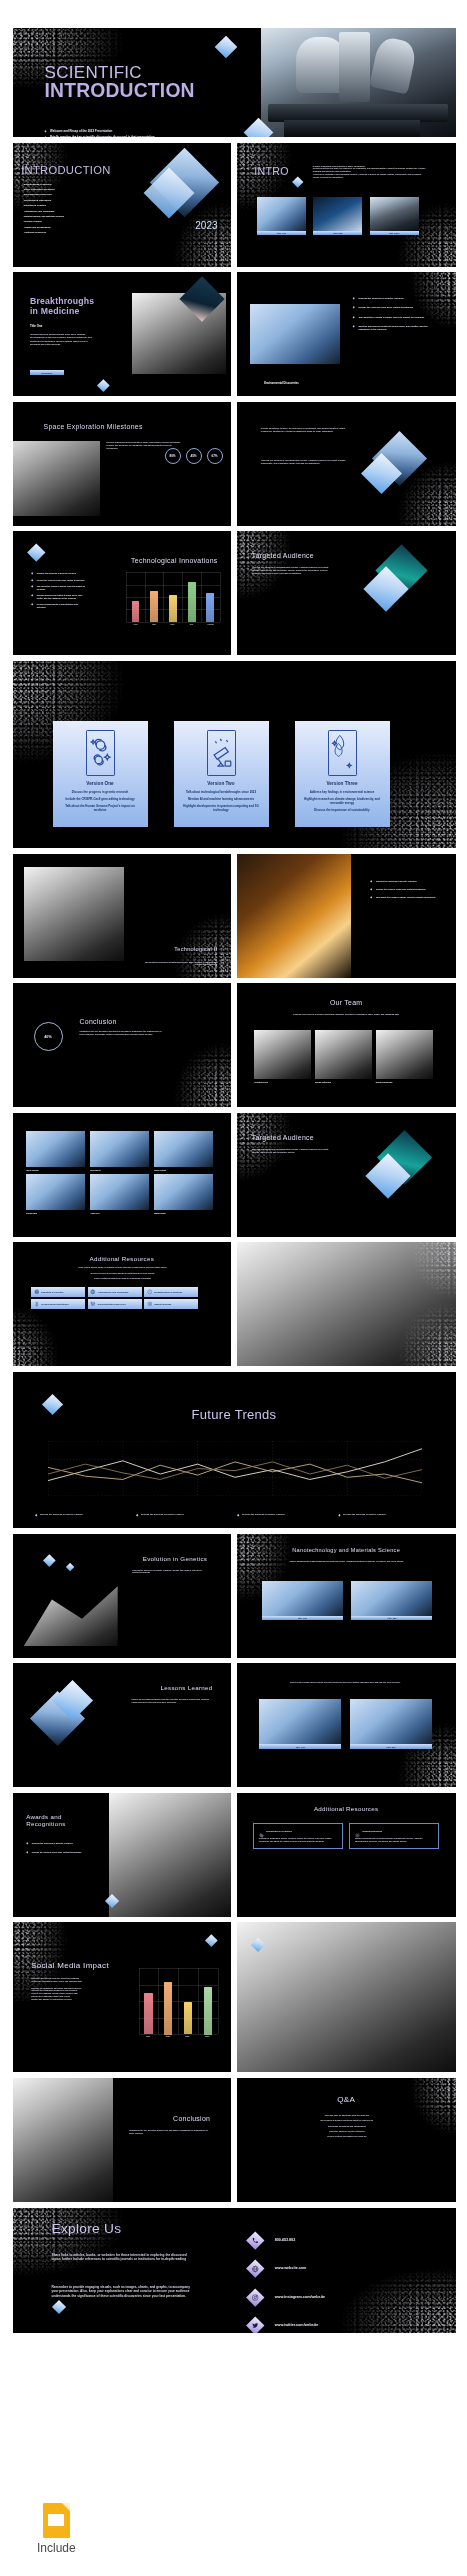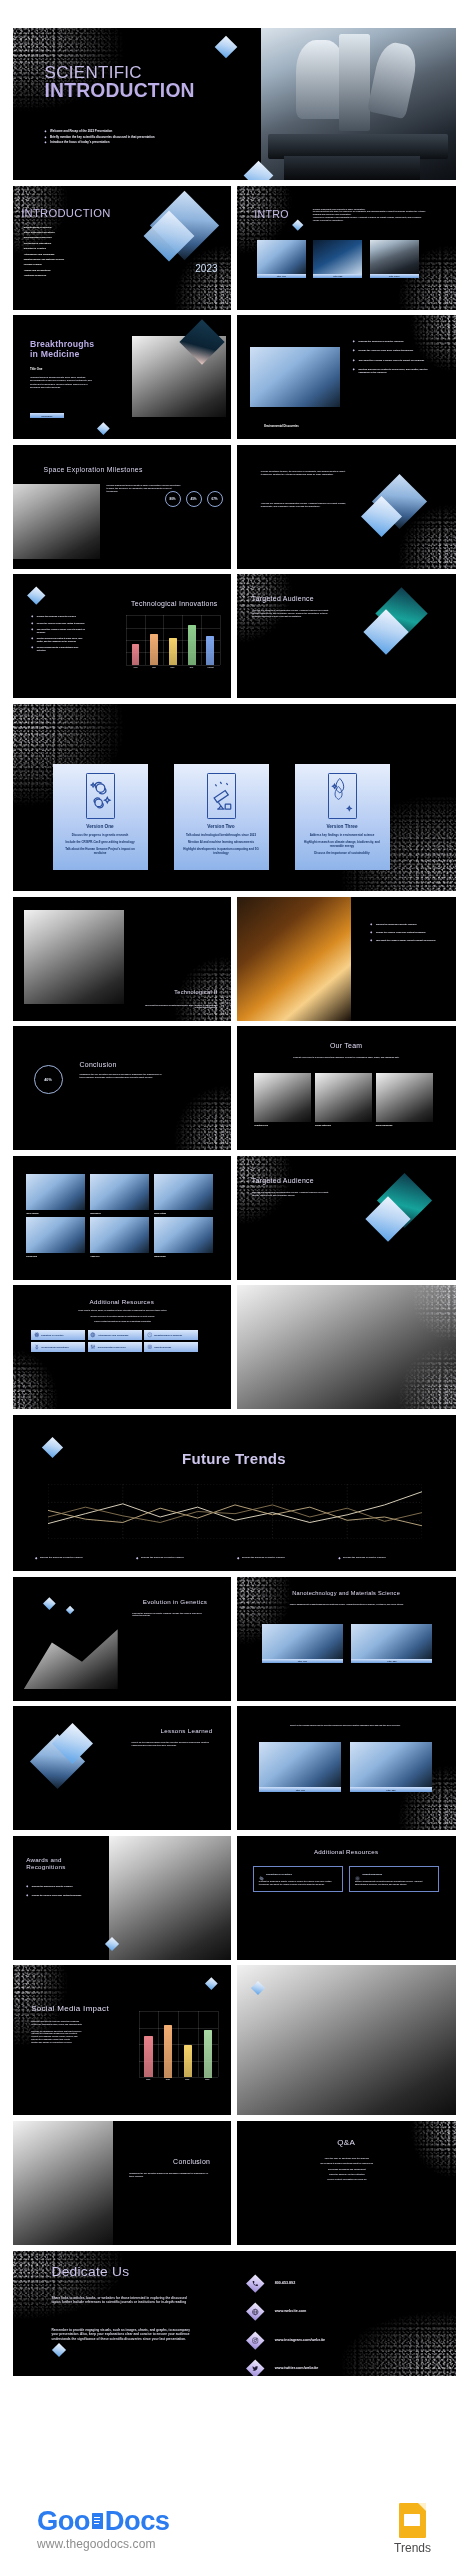--- a/index.html
+++ b/index.html
@@ -106,21 +106,21 @@
   .axis-lbl{ font-size:1.9px; color:#c9c9d4; font-weight:700; }
   .grid-line{ position:absolute; background:rgba(255,255,255,.12); }
   .bar{ position:absolute; bottom:0; border-radius:0.6px 0.6px 0 0; }
 </style>
 </head>
 <body>
 
 <div class="deck">
 
   <div class="row">
-    <div class="slide" style="height:152px;">
+    <div class="slide" style="height:109px;">
       <div class="grain grain-tl"></div>
       <div class="ph ph-lab" style="right:0;top:0;width:44%;height:100%;">
         <div style="position:absolute;left:18%;top:8%;width:26%;height:52%;border-radius:40% 40% 12% 12%;background:linear-gradient(180deg,#e8eef4,#6a7682);"></div>
         <div style="position:absolute;left:40%;top:4%;width:16%;height:64%;background:linear-gradient(180deg,#dfe7ee,#47525d);border-radius:2.5px;"></div>
         <div style="position:absolute;left:58%;top:10%;width:20%;height:48%;border-radius:40% 40% 12% 12%;background:linear-gradient(180deg,#d6dee6,#5b6672);transform:rotate(12deg);"></div>
         <div style="position:absolute;left:4%;bottom:14%;width:92%;height:16%;background:linear-gradient(180deg,#3b444e,#0c1014);border-radius:1.9px;"></div>
         <div style="position:absolute;left:12%;bottom:0;width:70%;height:16%;background:linear-gradient(180deg,#2a313a,#07090b);"></div>
       </div>
       <div class="diamond" style="width:16px;height:16px;right:50%;top:11.2px;"></div>
       <div class="diamond" style="width:21px;height:21px;right:42%;bottom:-6.2px;"></div>
@@ -484,21 +484,21 @@
     <div class="slide half">
       <div class="ph ph-gray" style="left:0;top:0;width:100%;height:100%;"></div>
       <div class="grain grain-tr"></div>
       <div class="grain grain-br"></div>
     </div>
   </div>
 
   <div class="row">
     <div class="slide full-s" style="height:156px;">
       <div class="diamond" style="width:15px;height:15px;left:32px;top:25px;"></div>
-      <div class="t-light" style="position:absolute;left:0;right:0;top:35px;text-align:center;font-size:15px;color:#cfc6ee;font-weight:bold;">Future Trends</div>
+      <div class="t-light" style="position:absolute;left:0;right:0;top:35px;text-align:center;font-size:13px;color:#cfc6ee;">Future Trends</div>
       <div id="trend-chart" style="position:absolute;left:35px;top:69px;width:374px;height:55px;"><svg width="374" height="55" viewBox="0 0 600 88">
             <line x1="0" x2="600" y1="0" y2="0" stroke="rgba(255,255,255,.16)" stroke-dasharray="2 3"></line>
             <line x1="0" x2="600" y1="29.333333333333332" y2="29.333333333333332" stroke="rgba(255,255,255,.16)" stroke-dasharray="2 3"></line>
             <line x1="0" x2="600" y1="58.666666666666664" y2="58.666666666666664" stroke="rgba(255,255,255,.16)" stroke-dasharray="2 3"></line>
             <line x1="0" x2="600" y1="88" y2="88" stroke="rgba(255,255,255,.16)" stroke-dasharray="2 3"></line>
             <line y1="0" y2="88" x1="0" x2="0" stroke="rgba(255,255,255,.16)" stroke-dasharray="2 3"></line>
             <line y1="0" y2="88" x1="120" x2="120" stroke="rgba(255,255,255,.16)" stroke-dasharray="2 3"></line>
             <line y1="0" y2="88" x1="240" x2="240" stroke="rgba(255,255,255,.16)" stroke-dasharray="2 3"></line>
             <line y1="0" y2="88" x1="360" x2="360" stroke="rgba(255,255,255,.16)" stroke-dasharray="2 3"></line>
             <line y1="0" y2="88" x1="480" x2="480" stroke="rgba(255,255,255,.16)" stroke-dasharray="2 3"></line>
@@ -676,21 +676,21 @@
         <div class="body-txt" style="font-size:2px;text-align:center;margin-bottom:2.5px;">Thank the audience for their attention</div>
         <div class="body-txt" style="font-size:2px;text-align:center;">Provide contact information for follow-up</div>
       </div>
     </div>
   </div>
 
   <div class="row">
     <div class="slide" style="height:125px;">
       <div class="grain grain-tl"></div>
       <div class="grain grain-br"></div>
-      <div class="t-light" style="position:absolute;left:39px;top:13.7px;font-size:13.7px;color:#cfc6ee;">Dedicate Us</div>
+      <div class="t-light" style="position:absolute;left:39px;top:13.7px;font-size:13.7px;color:#cfc6ee;">Explore Us</div>
       <div class="body-txt" style="position:absolute;left:39px;top:45px;width:141px;font-size:3.2px;line-height:1.5;font-weight:600;">Share links to articles, books, or websites for those interested in exploring the discussed topics further Include references to scientific journals or institutions for in-depth reading</div>
       <div class="body-txt" style="position:absolute;left:39px;top:77px;width:141px;font-size:3.2px;line-height:1.5;font-weight:600;">Remember to provide engaging visuals, such as images, charts, and graphs, to accompany your presentation. Also, keep your explanations clear and concise to ensure your audience understands the significance of these scientific discoveries since your last presentation.</div>
       <div class="diamond" style="width:10px;height:10px;left:41px;bottom:21px;"></div>
 
       <div style="position:absolute;left:236px;top:26px;display:flex;flex-direction:column;gap:16px;">
         <div style="display:flex;align-items:center;gap:13.7px;">
           <span class="diamond pur" style="position:relative;width:12.5px;height:12.5px;display:inline-block;">
               <svg viewBox="0 0 24 24" width="6.9" height="6.9" fill="#201a33" style="position:absolute;left:2.8px;top:2.8px;transform:rotate(-45deg);">
                 <path d="M6.6 10.8c1.4 2.8 3.8 5.2 6.6 6.6l2.2-2.2c.3-.3.7-.4 1-.2 1.1.4 2.4.6 3.6.6.6 0 1 .4 1 1V20c0 .6-.4 1-1 1C10.6 21 3 13.4 3 4c0-.6.4-1 1-1h3.4c.6 0 1 .4 1 1 0 1.3.2 2.5.6 3.6.1.4 0 .8-.2 1l-2.2 2.2z"></path>
               </svg>
@@ -725,31 +725,18 @@
             </span>
           <span style="font-size:3.7px;font-weight:700;color:#efeaf8;">www.twitter.com/website</span>
         </div>
       </div>
     </div>
   </div>
 
 </div>
 
 <div class="footer">
-  <div class="goodocs">
-    <div class="wm">
-      <span>Goo</span>
-      <span style="display:inline-block;width:13.7px;height:18.7px;margin:0 0.6px;position:relative;">
-        <span style="position:absolute;left:1.2px;top:1.2px;width:11.2px;height:16px;background:#2b7cf0;border-radius:0.6px;"></span>
-        <span style="position:absolute;left:3.7px;top:5px;width:6.2px;height:1.2px;background:#fff;"></span>
-        <span style="position:absolute;left:3.7px;top:8px;width:6.2px;height:1.2px;background:#fff;"></span>
-        <span style="position:absolute;left:3.7px;top:11.2px;width:4.4px;height:1.2px;background:#fff;"></span>
-      </span>
-      <span>Docs</span>
-    </div>
-    <div class="url">www.thegoodocs.com</div>
-  </div>
   <div class="slides-logo">
     <div class="sq"></div>
-    <div class="lbl">Trends</div>
+    <div class="lbl">Include</div>
   </div>
 </div>
 
 
 </body></html>

